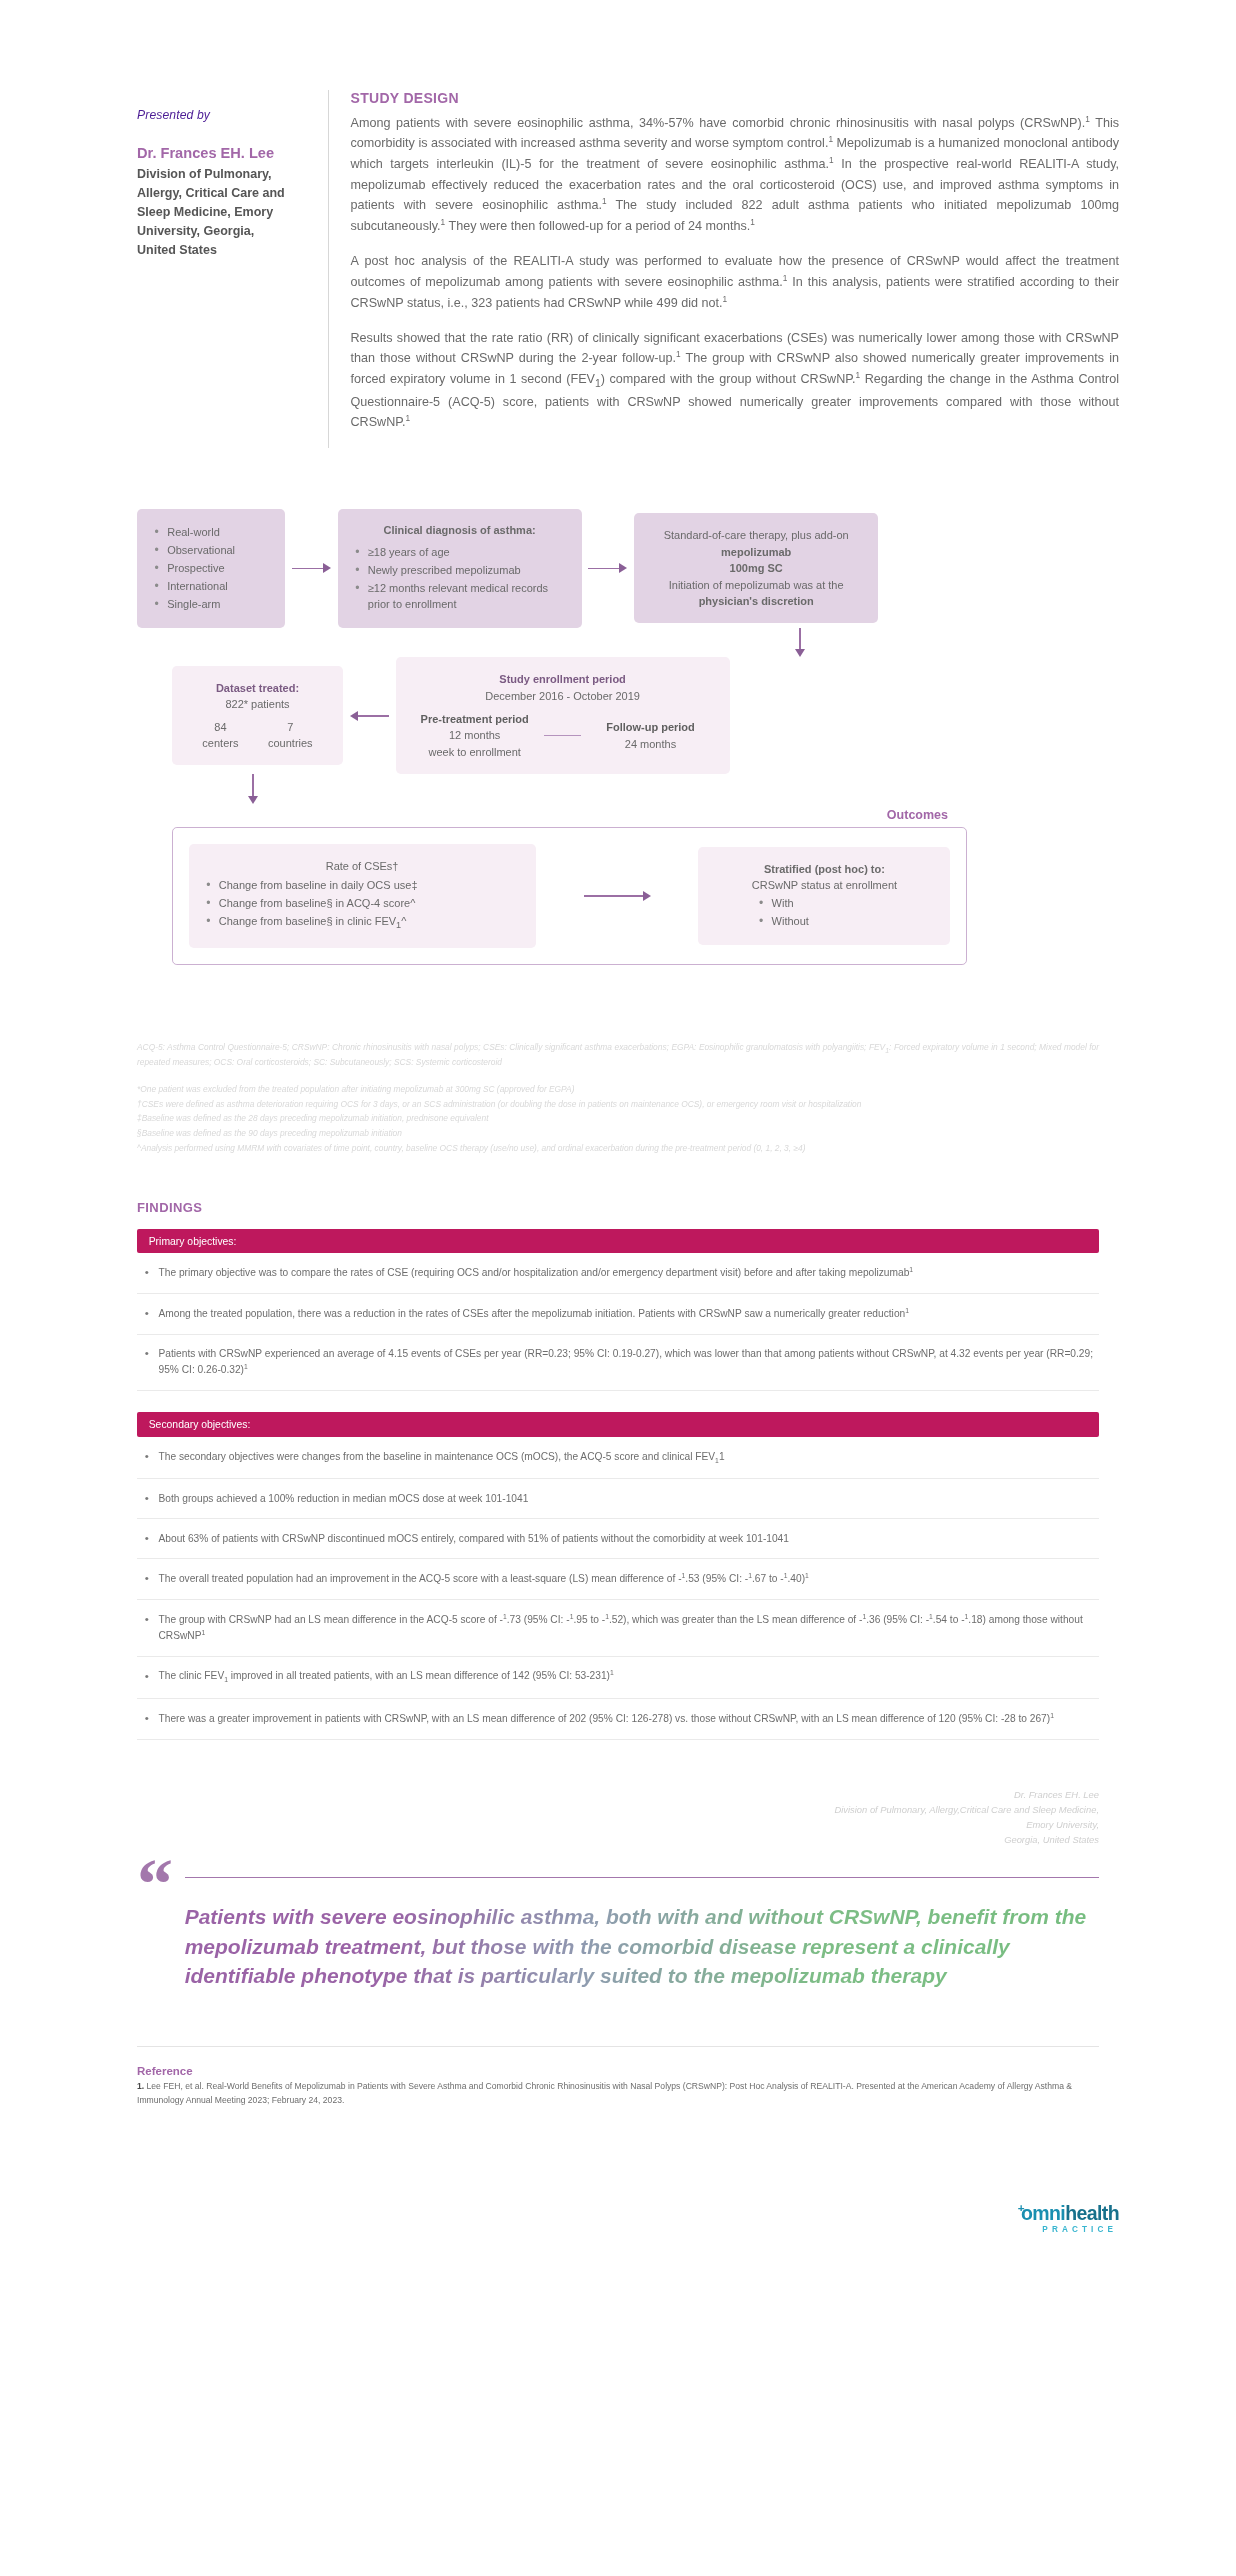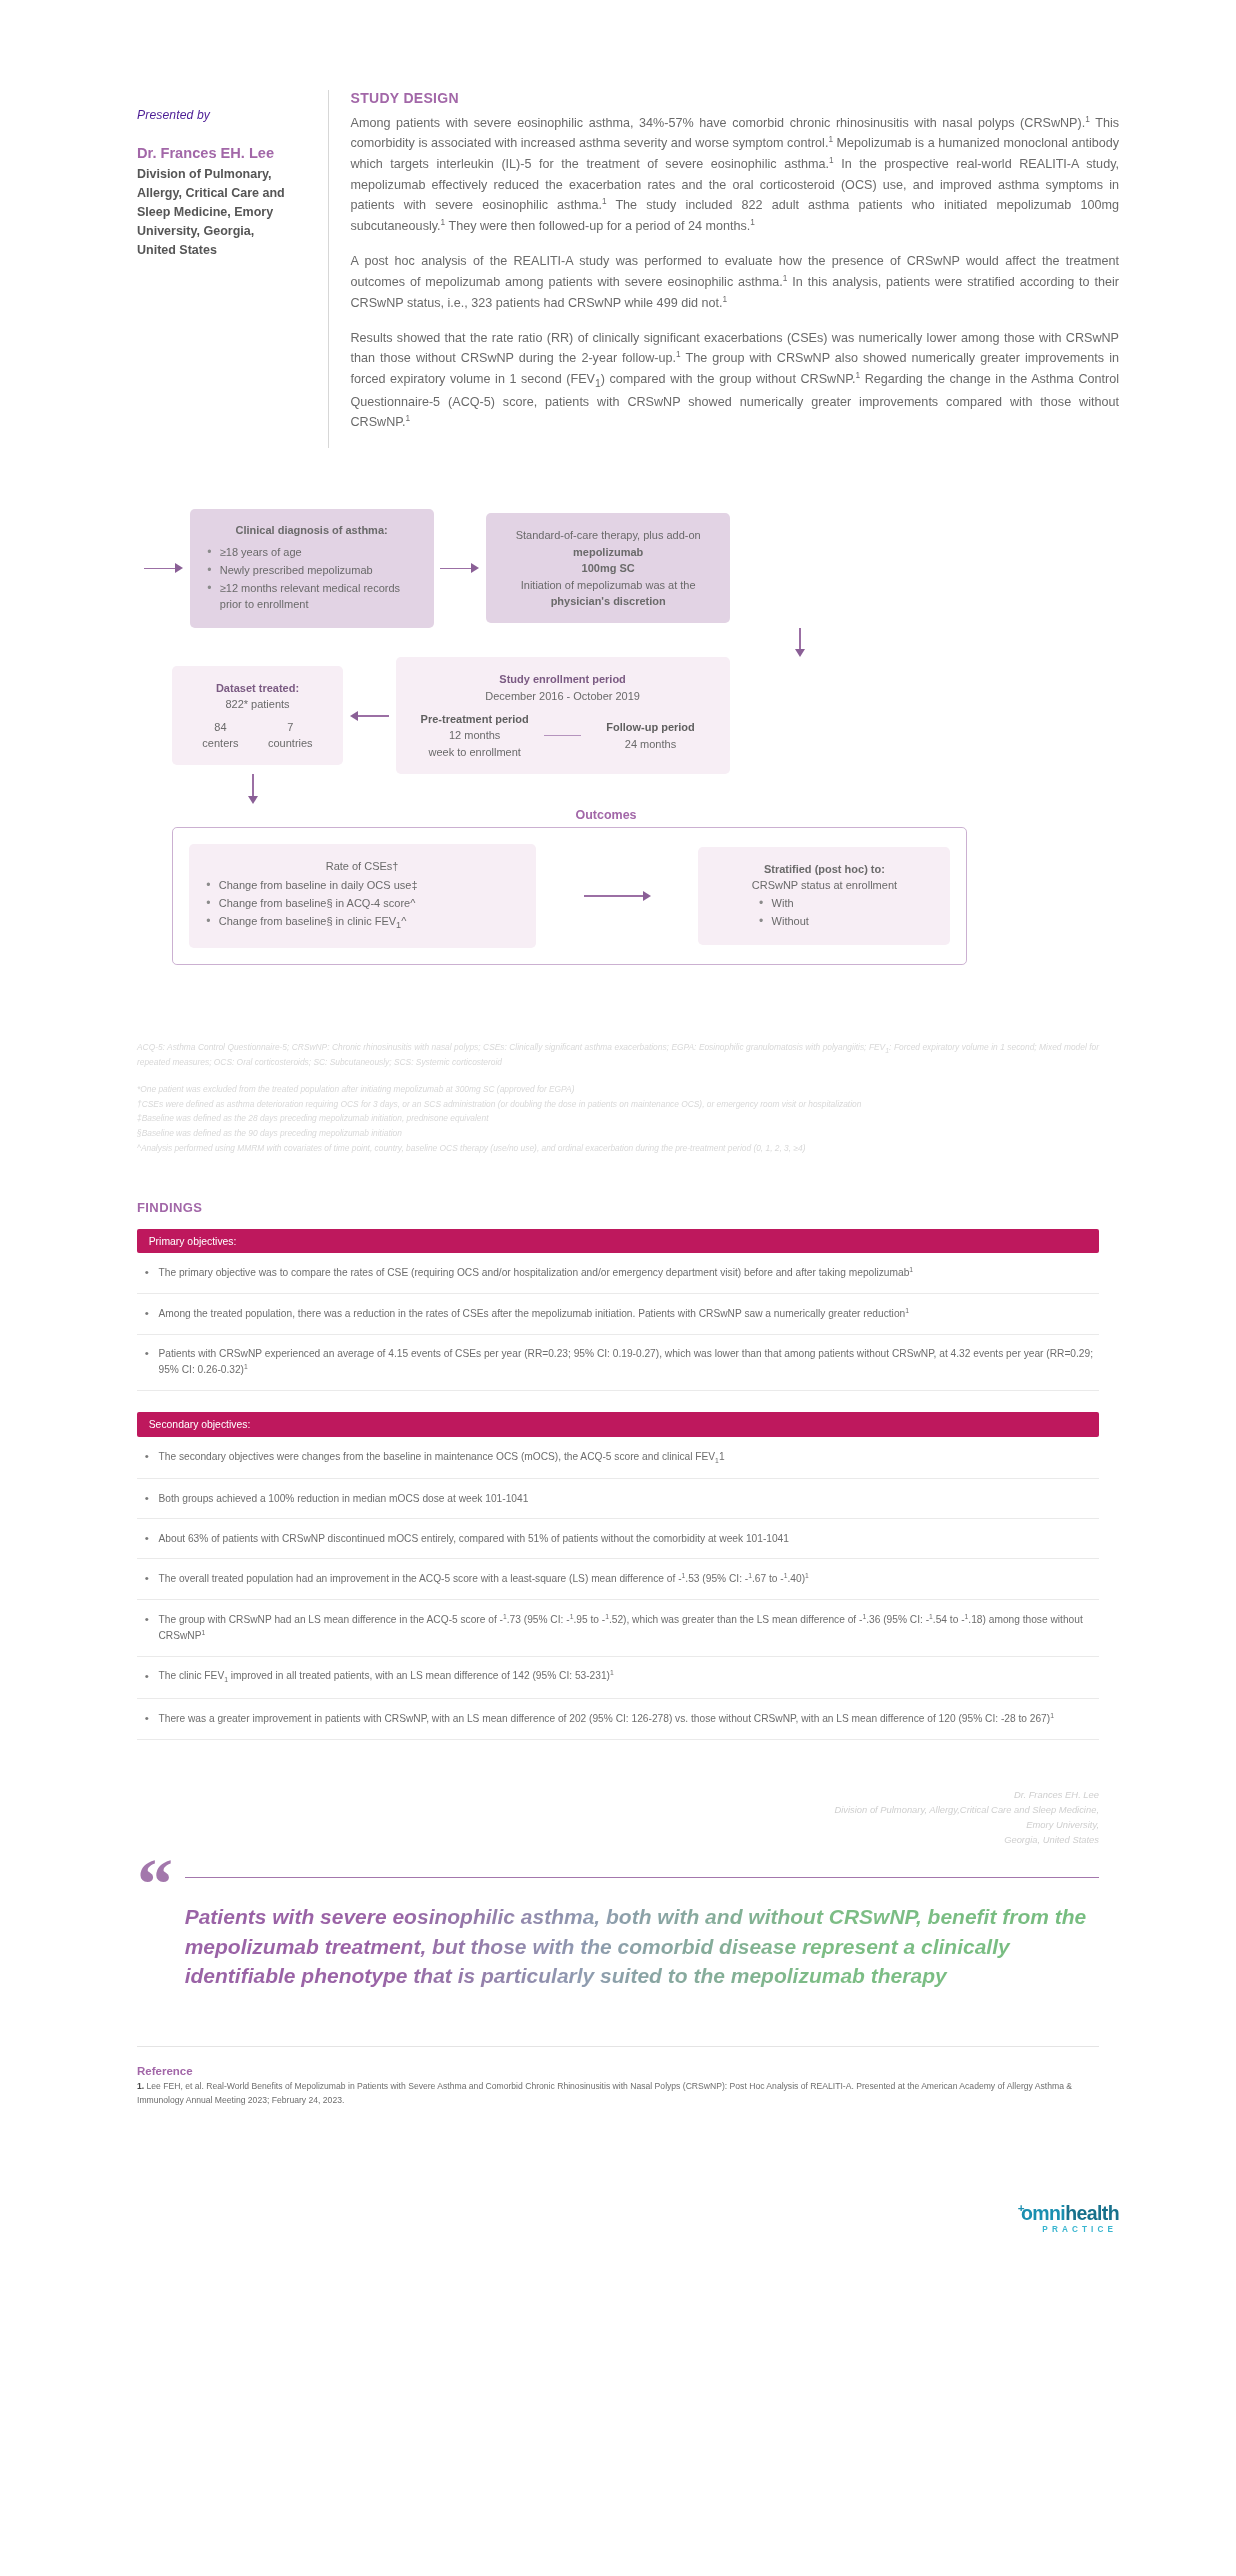--- a/index.html
+++ b/index.html
@@ -277,20 +277,29 @@
       <div class="section-head">STUDY DESIGN</div>
       <p class="body-p">Among patients with severe eosinophilic asthma, 34%-57% have comorbid chronic rhinosinusitis with nasal polyps (CRSwNP).<sup>1</sup> This comorbidity is associated with increased asthma severity and worse symptom control.<sup>1</sup> Mepolizumab is a humanized monoclonal antibody which targets interleukin (IL)-5 for the treatment of severe eosinophilic asthma.<sup>1</sup> In the prospective real-world REALITI-A study, mepolizumab effectively reduced the exacerbation rates and the oral corticosteroid (OCS) use, and improved asthma symptoms in patients with severe eosinophilic asthma.<sup>1</sup> The study included 822 adult asthma patients who initiated mepolizumab 100mg subcutaneously.<sup>1</sup> They were then followed-up for a period of 24 months.<sup>1</sup></p>
       <p class="body-p">A post hoc analysis of the REALITI-A study was performed to evaluate how the presence of CRSwNP would affect the treatment outcomes of mepolizumab among patients with severe eosinophilic asthma.<sup>1</sup> In this analysis, patients were stratified according to their CRSwNP status, i.e., 323 patients had CRSwNP while 499 did not.<sup>1</sup></p>
       <p class="body-p">Results showed that the rate ratio (RR) of clinically significant exacerbations (CSEs) was numerically lower among those with CRSwNP than those without CRSwNP during the 2-year follow-up.<sup>1</sup> The group with CRSwNP also showed numerically greater improvements in forced expiratory volume in 1 second (FEV<sub>1</sub>) compared with the group without CRSwNP.<sup>1</sup> Regarding the change in the Asthma Control Questionnaire-5 (ACQ-5) score, patients with CRSwNP showed numerically greater improvements compared with those without CRSwNP.<sup>1</sup></p>
     </div>
   </div>
 
   <div class="flow">
 
     <div class="flow-row row1">
+      <div class="fbox box-design">
+        <ul>
+          <li>Real-world</li>
+          <li>Observational</li>
+          <li>Prospective</li>
+          <li>International</li>
+          <li>Single-arm</li>
+        </ul>
+      </div>
 
       <div class="arrow-h">
         <div class="line"></div>
           <div class="head"></div>
       </div>
 
       <div class="fbox box-criteria">
         <div class="ctr" style="font-weight:bold;margin-bottom:4.9px;">Clinical diagnosis of asthma:</div>
         <ul>
           <li>≥18 years of age</li>
@@ -366,21 +375,21 @@
 
     <div style="display:flex;margin-left:35px;">
       <div style="width:76px;"></div>
       <div class="arrow-v">
         <div class="line"></div>
           <div class="head"></div>
       </div>
     </div>
 
     <div style="margin-left:127px;margin-top:3.9px;">
-      <div class="outcomes-label" style="width:684px;">Outcomes</div>
+      <div class="outcomes-label" style="width:684px;text-align:right;">Outcomes</div>
     </div>
 
     <div class="outcomes-frame" style="margin-left:35px;margin-top:5.9px;width:795px;">
       <div class="fbox light box-rate">
         <div class="ctr" style="margin-bottom:2.9px;">Rate of CSEs†</div>
         <ul>
           <li>Change from baseline in daily OCS use‡</li>
           <li>Change from baseline§ in ACQ-4 score^</li>
           <li>Change from baseline§ in clinic FEV<sub>1</sub>^</li>
         </ul>

